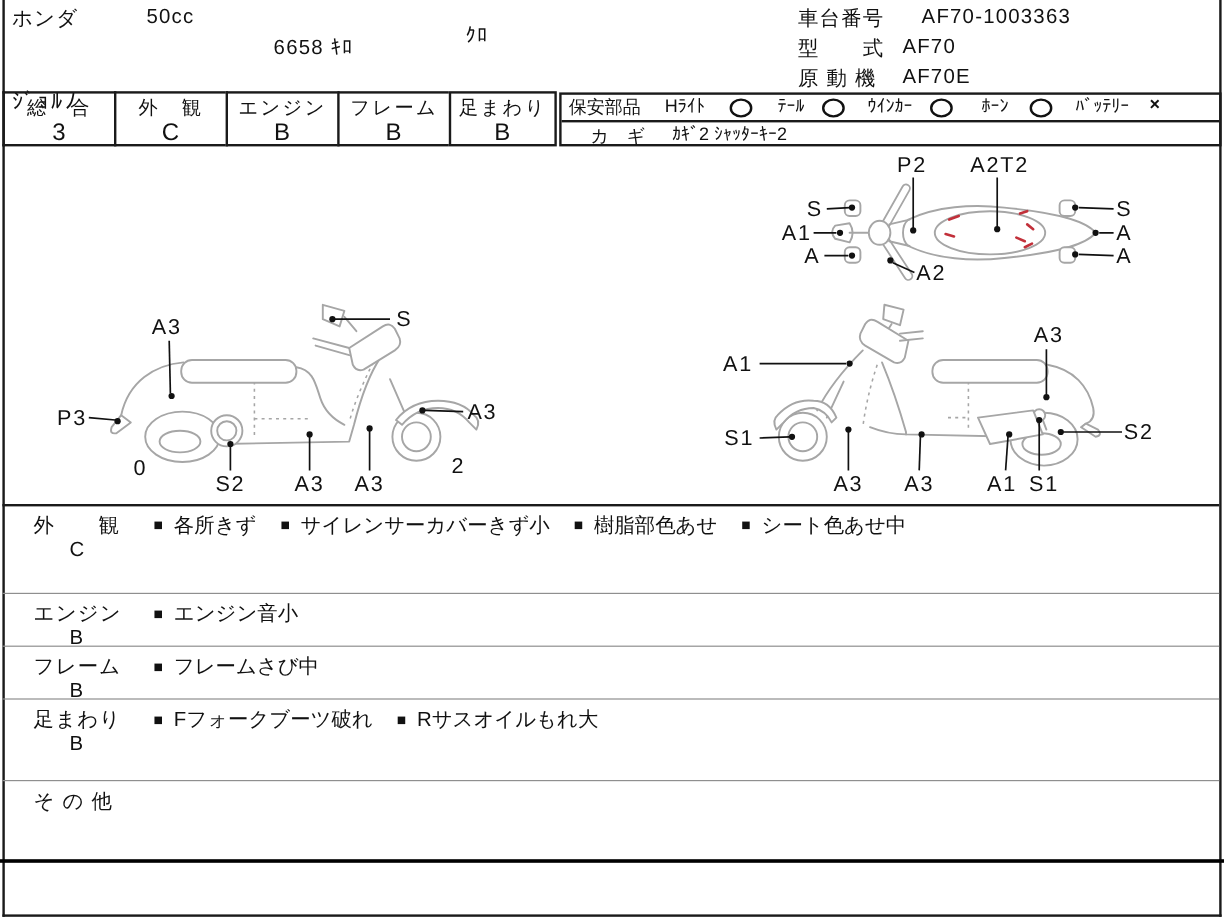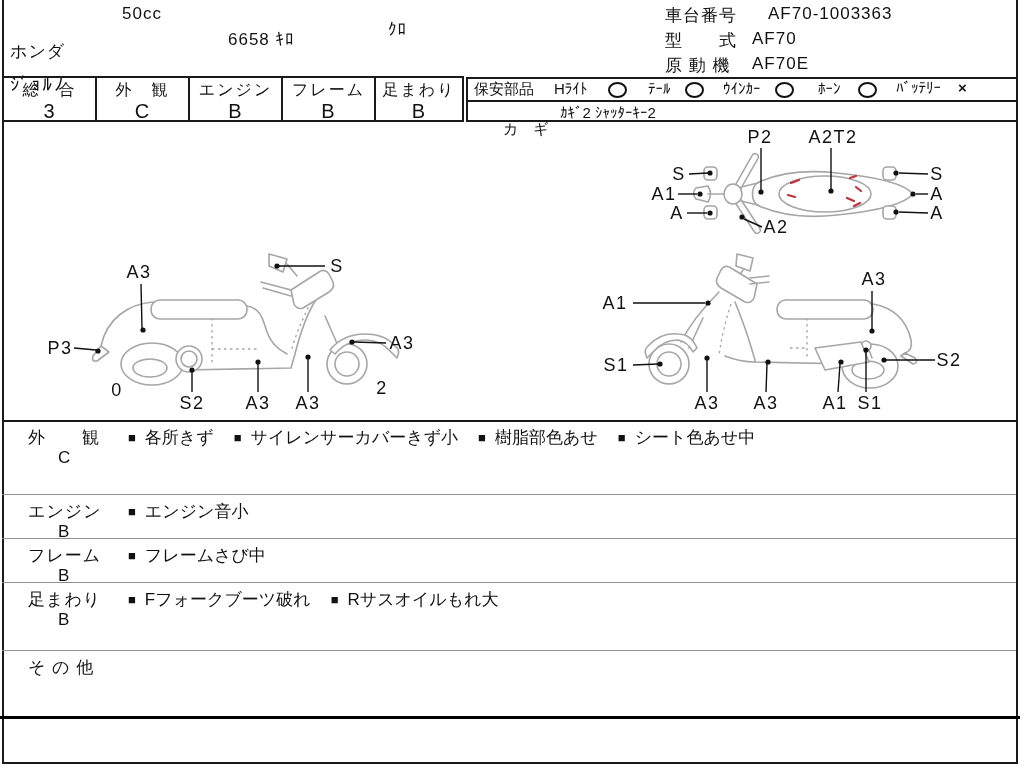--- a/index.html
+++ b/index.html
@@ -38,21 +38,21 @@
 </head>
 <body>
 
 <div class="sheet">
 
   <div class="vline" style="left:2px;top:0;height:764px;"></div>
   <div class="vline" style="left:1016px;top:0;height:764px;"></div>
   <div class="hline" style="left:2px;top:762px;width:1016px;"></div>
 
   <div>
-    <div class="txt" style="left:10px;top:4px;margin-top:36px;">ホンダ</div>
+    <div class="txt" style="left:10px;top:4px;">ホンダ</div>
     <div class="txt" style="left:122px;top:4px;">50cc</div>
     <div class="txt" style="left:228px;top:12px;margin-top:18px;">6658 ｷﾛ</div>
     <div class="txt" style="left:388px;top:20px;">ｸﾛ</div>
     <div class="txt model" style="left:10px;top:27px;margin-top:47px;">ｼﾞｮﾙﾉ</div>
 
     <div class="txt" style="left:665px;top:4px;">車台番号</div>
     <div class="txt" style="left:768px;top:4px;">AF70-1003363</div>
     <div class="txt" style="left:665px;top:29px;">型　　式</div>
     <div class="txt" style="left:752px;top:29px;">AF70</div>
     <div class="txt" style="left:665px;top:54px;">原 動 機</div>
@@ -87,21 +87,21 @@
       <span class="stxt" style="left:86px;text-align:right;">Hﾗｲﾄ</span>
       <span class="st-circle" style="left:140px;"></span>
       <span class="stxt" style="left:180px;">ﾃｰﾙ</span>
       <span class="st-circle" style="left:217px;"></span>
       <span class="stxt" style="left:255px;">ｳｲﾝｶｰ</span>
       <span class="st-circle" style="left:307px;"></span>
       <span class="stxt" style="left:350px;">ﾎｰﾝ</span>
       <span class="st-circle" style="left:390px;"></span>
       <span class="stxt" style="left:428px;font-family:Liberation Mono, monospace;">ﾊﾞｯﾃﾘｰ</span>
       <span class="st-x" style="left:490px;">×</span>
-      <span class="srow2txt" style="left:35px;margin-top:16px;">カ　ギ</span>
+      <span class="srow2txt" style="left:24px;">カ　ギ</span>
       <span class="srow2txt" style="left:92px;">ｶｷﾞ2 ｼｬｯﾀｰｷｰ2</span>
     </div>
   </div>
 
   <div>
     <div class="hline" style="left:2px;top:420px;width:1014px;"></div>
 
     <svg style="position:absolute;left:645px;top:128px;" width="310" height="108" viewBox="0 0 310 108">
       <g>
         <path class="artf" d="M51,60 Q46,65 51,71 L63,74 Q68,66 63,58 Z"></path>

